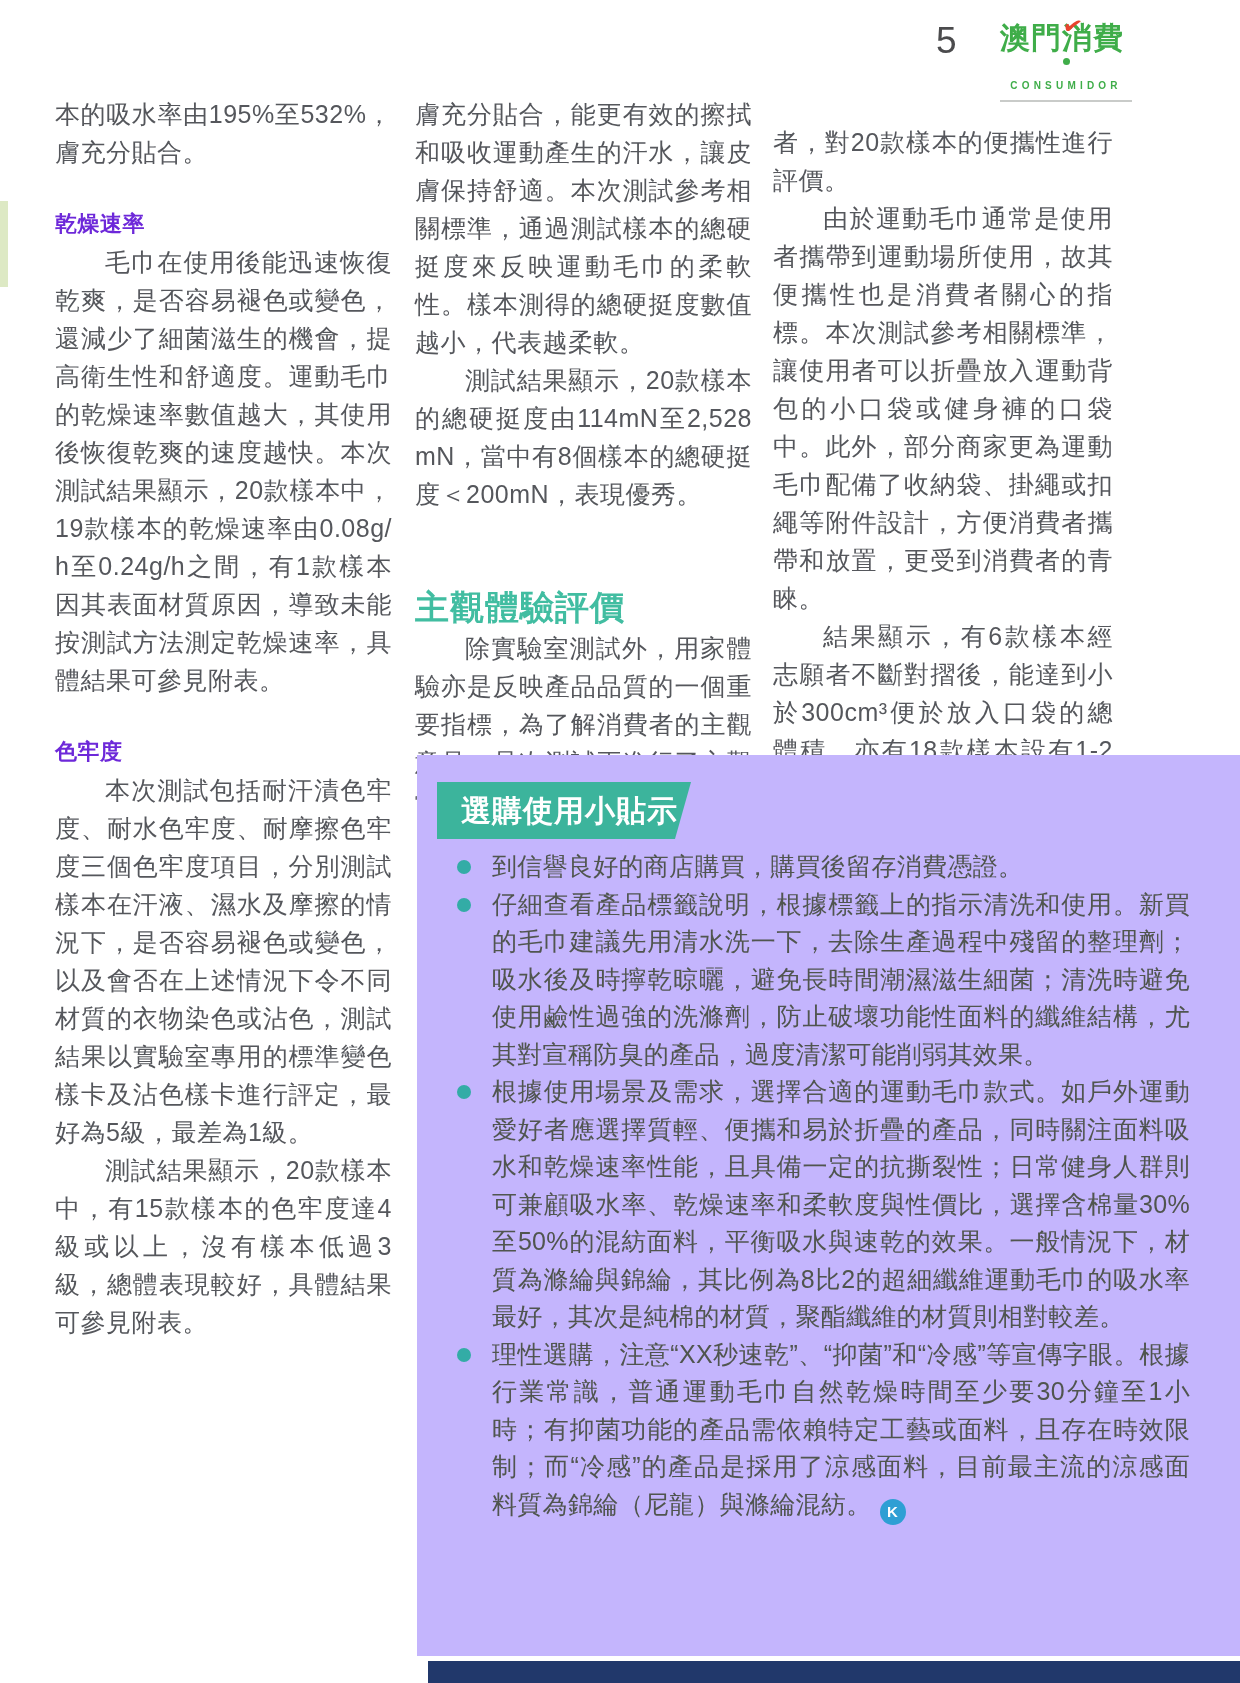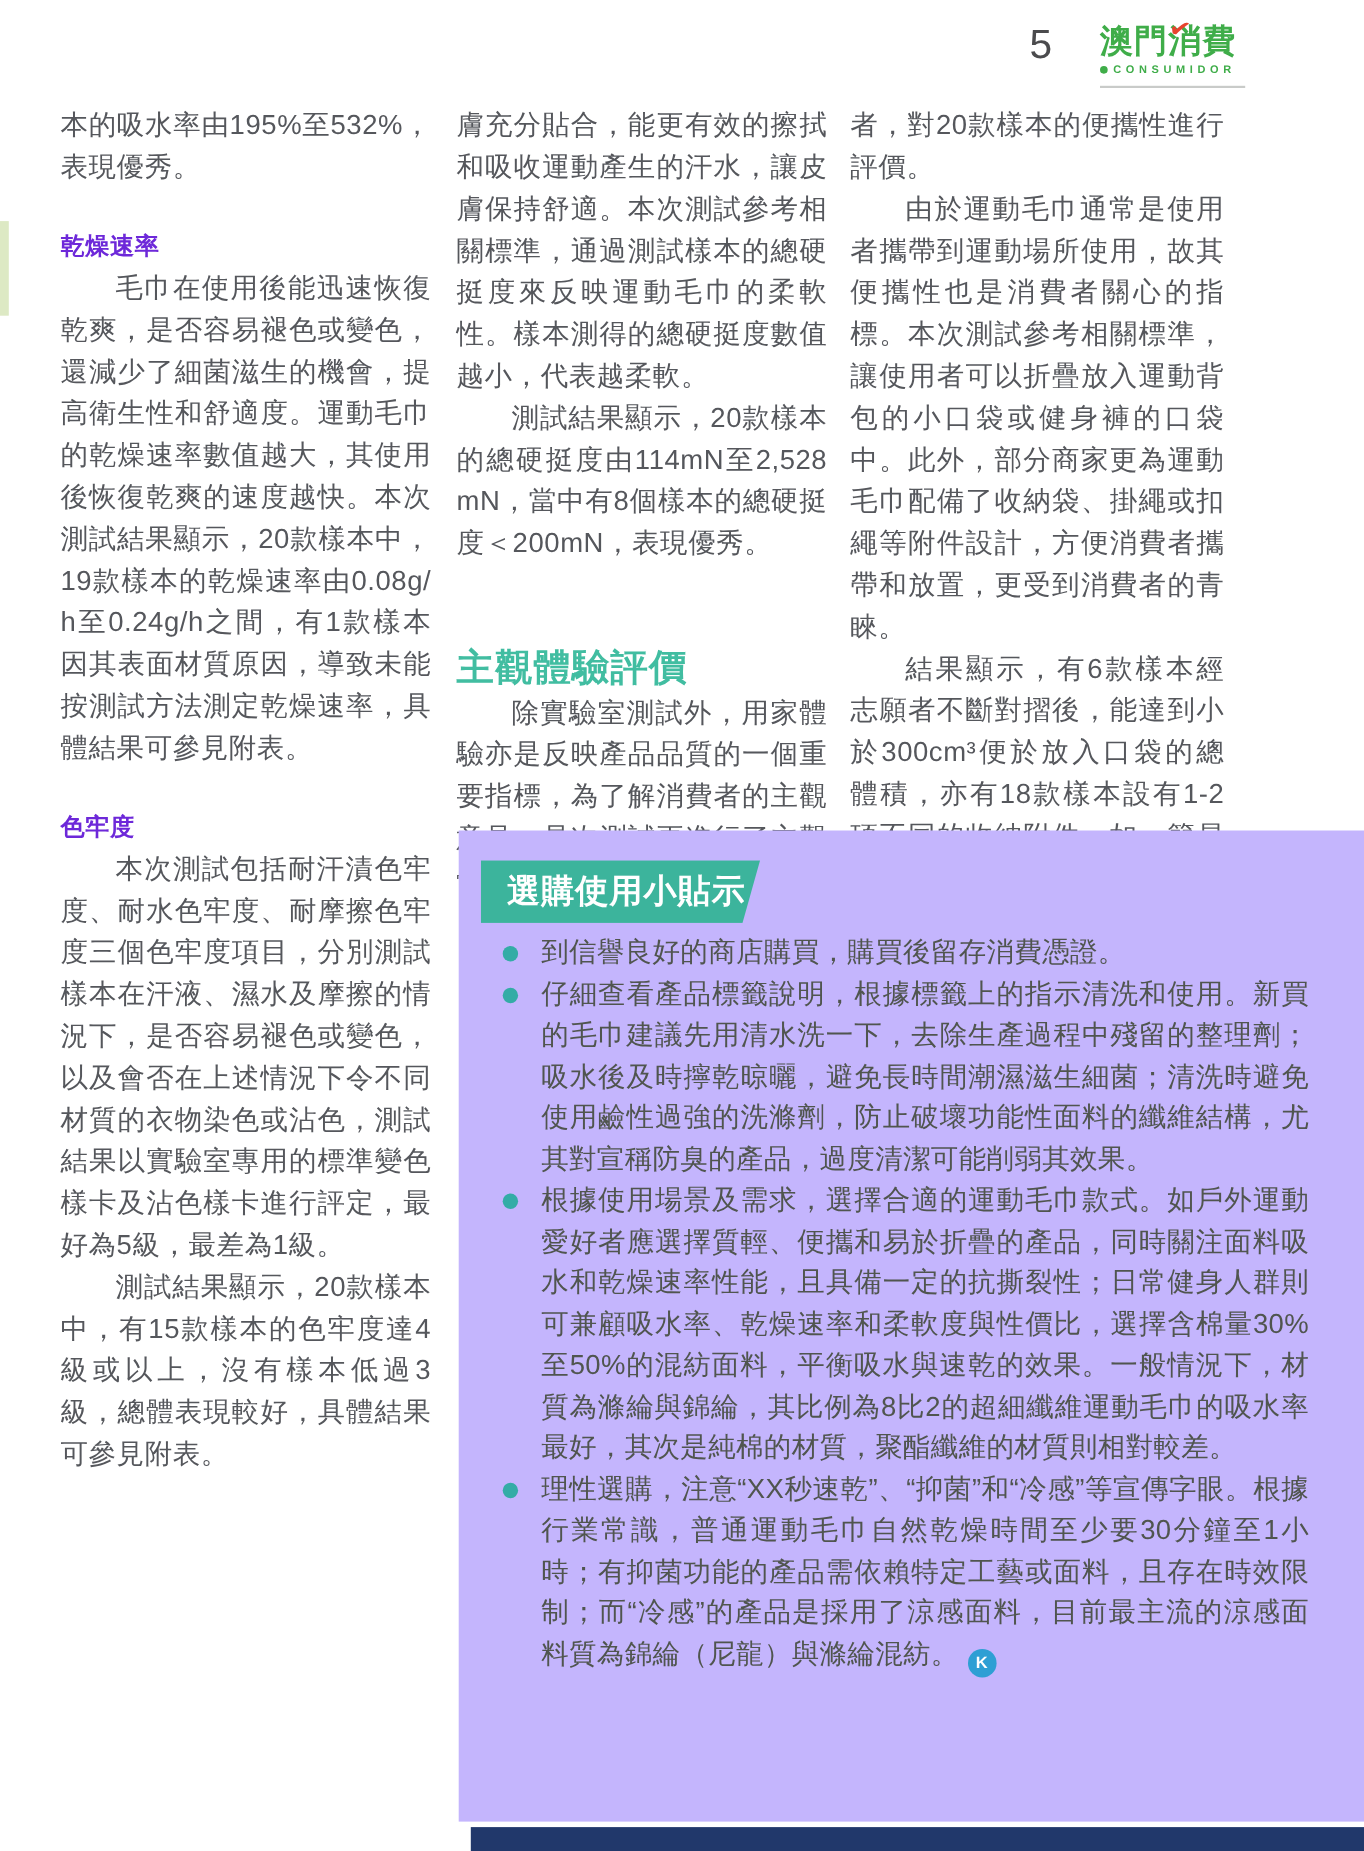--- a/index.html
+++ b/index.html
@@ -5,32 +5,32 @@
   html,body{margin:0;padding:0;background:#ffffff;}
   .page{
     position:relative;width:1240px;height:1683px;background:#ffffff;overflow:hidden;
     font-family:"Liberation Sans","DejaVu Sans",sans-serif;
   }
   
   .pagenum{position:absolute;left:936px;top:20px;font-size:37px;color:#4b4b4d;}
   .logo{position:absolute;left:1000px;top:22px;width:132px;padding-bottom:9px;border-bottom:2px solid #c9cbc9;}
   .logo-title{position:relative;font-size:30px;line-height:32px;font-weight:bold;color:#3fad49;letter-spacing:1px;}
   .logo-check{position:absolute;left:63px;top:-12px;color:#e8432e;font-size:23px;font-weight:bold;transform:rotate(12deg);}
-  .logo-sub{margin-top:4px;display:flex;align-items:center;gap:5px;}
+  .logo-sub{margin-top:4px;display:flex;align-items:center;gap:15px;flex-direction:column;}
   .logo-dot{width:7px;height:7px;border-radius:50%;background:#3fad49;flex:0 0 auto;}
   .logo-sub-text{font-size:10px;letter-spacing:4.2px;color:#3fad49;font-weight:bold;}
   
   .edgebar{position:absolute;left:0;top:201px;width:8px;height:86px;background:#dde9c4;}
   
   .col{
     position:absolute;top:95px;width:337px;color:#55575c;
     font-size:25px;line-height:38px;letter-spacing:0.5px;
     text-align:justify;word-break:break-all;
   }
-  #col1{left:55px;} #col2{left:415px;} #col3{left:773px;width:340px;}
+  #col1{left:55px;} #col2{left:415px;} #col3{left:773px;width:340px;margin-top:28px;}
   .col p{margin:0;text-indent:2em;}
   .col p.cont{text-indent:0;}
   .h-sub{margin:34px 0 0 0;font-size:22px;line-height:38px;font-weight:bold;color:#6d28d9;}
   .h-major{margin:72px 0 0 0;font-size:34px;line-height:44px;font-weight:bold;color:#41bda1;letter-spacing:1px;}
   
   .tips{position:absolute;left:417px;top:755px;width:823px;height:901px;background:#c4b5fd;}
   .tips-banner{
     position:absolute;left:20px;top:27px;width:254px;height:57px;background:#3cb49c;
     clip-path:polygon(0 0,100% 0,calc(100% - 16px) 100%,0 100%);
     color:#ffffff;font-size:30px;font-weight:bold;line-height:57px;
@@ -65,21 +65,21 @@
     </div>
     <div class="logo-sub">
       <span class="logo-dot"></span>
       <span class="logo-sub-text">CONSUMIDOR</span>
     </div>
   </div>
 
   <div class="edgebar"></div>
 
   <div class="col" id="col1">
-    <p class="cont">本的吸水率由195%至532%，表現優秀。</p>
+    <p class="cont">本的吸水率由195%至532%，膚充分貼合。</p>
     <h3 class="h-sub">乾燥速率</h3>
     <p>毛巾在使用後能迅速恢復乾爽，是否容易褪色或變色，還減少了細菌滋生的機會，提高衛生性和舒適度。運動毛巾的乾燥速率數值越大，其使用後恢復乾爽的速度越快。本次測試結果顯示，20款樣本中，19款樣本的乾燥速率由0.08g/h至0.24g/h之間，有1款樣本因其表面材質原因，導致未能按測試方法測定乾燥速率，具體結果可參見附表。</p>
     <h3 class="h-sub">色牢度</h3>
     <p>本次測試包括耐汗漬色牢度、耐水色牢度、耐摩擦色牢度三個色牢度項目，分別測試樣本在汗液、濕水及摩擦的情況下，是否容易褪色或變色，以及會否在上述情況下令不同材質的衣物染色或沾色，測試結果以實驗室專用的標準變色樣卡及沾色樣卡進行評定，最好為5級，最差為1級。</p>
     <p>測試結果顯示，20款樣本中，有15款樣本的色牢度達4級或以上，沒有樣本低過3級，總體表現較好，具體結果可參見附表。</p>
 
   </div>
 
   <div class="col" id="col2">
     <p class="cont">膚充分貼合，能更有效的擦拭和吸收運動產生的汗水，讓皮膚保持舒適。本次測試參考相關標準，通過測試樣本的總硬挺度來反映運動毛巾的柔軟性。樣本測得的總硬挺度數值越小，代表越柔軟。</p>

